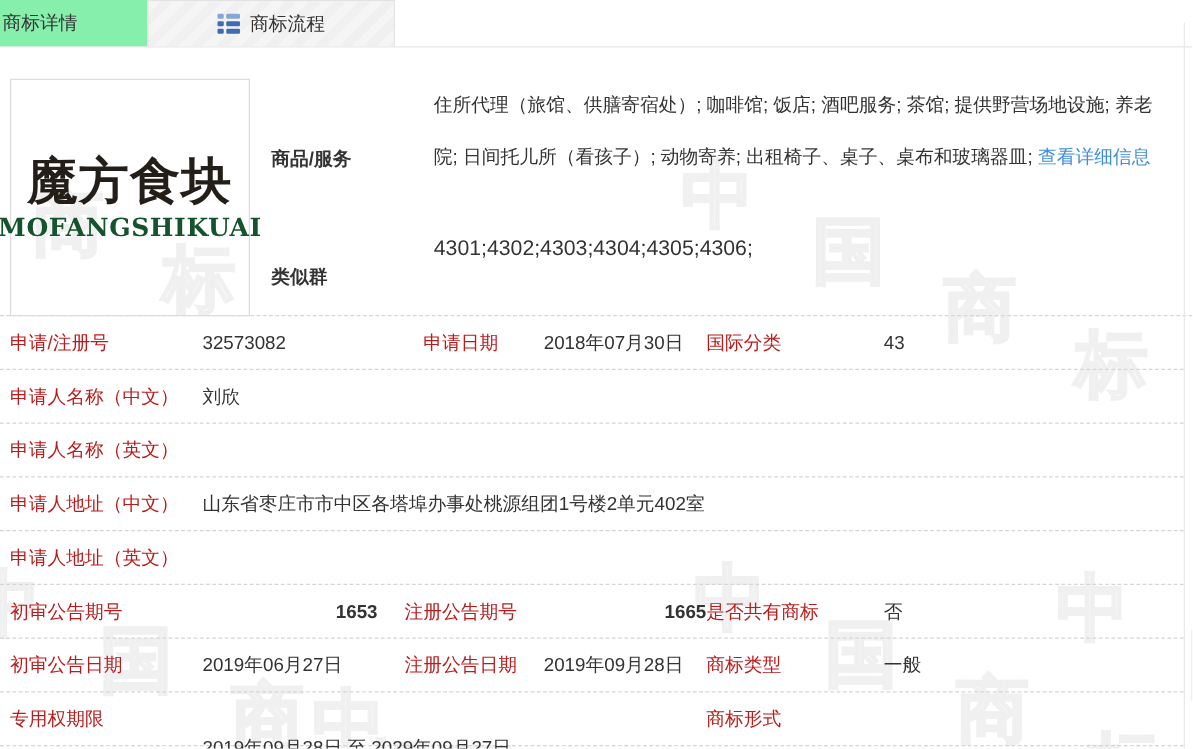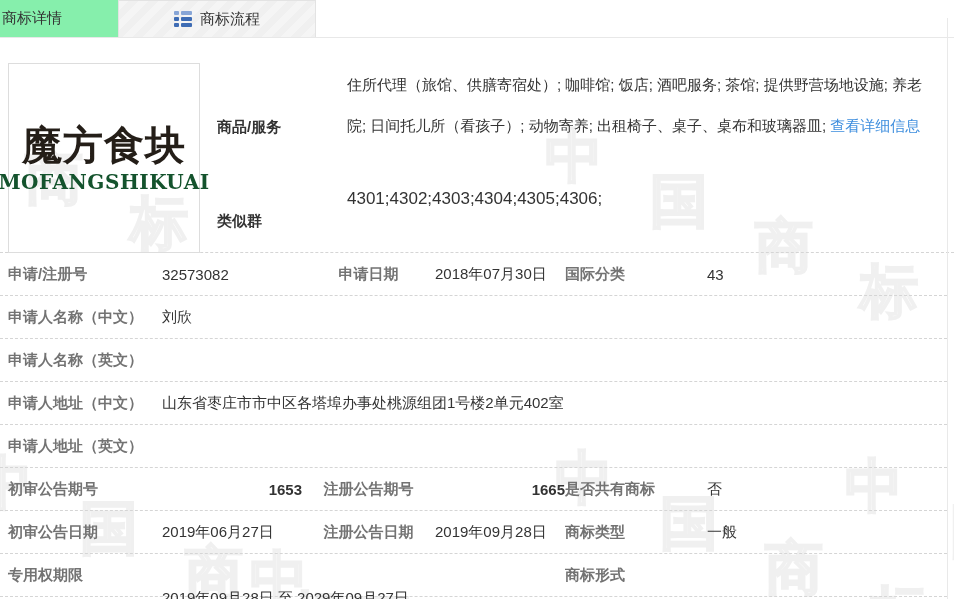--- a/index.html
+++ b/index.html
@@ -46,21 +46,21 @@
   .goods-row { display:flex; padding-top:26px; }
   .lbl { width:130px; flex:none; font-weight:bold; font-size:15px; color:#333;margin-top:44px; }
   .goods-row .lbl { align-self:center; }
   .goods-text { flex:1; font-size:15px; line-height:41px; color:#333; padding-right:30px; }
   .goods-text a { color:#3e8ede; text-decoration:none; }
   .similar-row { flex:1; display:flex; align-items:center; }
   .similar-val { font-size:17px; color:#333; }
 
   .row { display:flex; align-items:center; height:43px; border-bottom:1px dashed #d5d5d5;
          font-size:15px; margin-right:7px; }
-  .cl { font-weight:bold; color:#737373; flex:none; }
+  .cl { font-weight:normal; color:#b91c1c; flex:none; }
   .cv { color:#333; flex:none; }
   .w-l1 { width:162px; padding-left:8px; }
   .w-v1 { width:140px; }
   .w-l2 { width:133px;text-align:center; }
   .w-v2 { width:130px; }
   .w-l3 { width:142px; }
   .w-v3 { flex:1; }
   .w-span3 { width:403px;margin-top:46px; }
   .bold { font-weight:bold;text-align:right; }
 </style>

